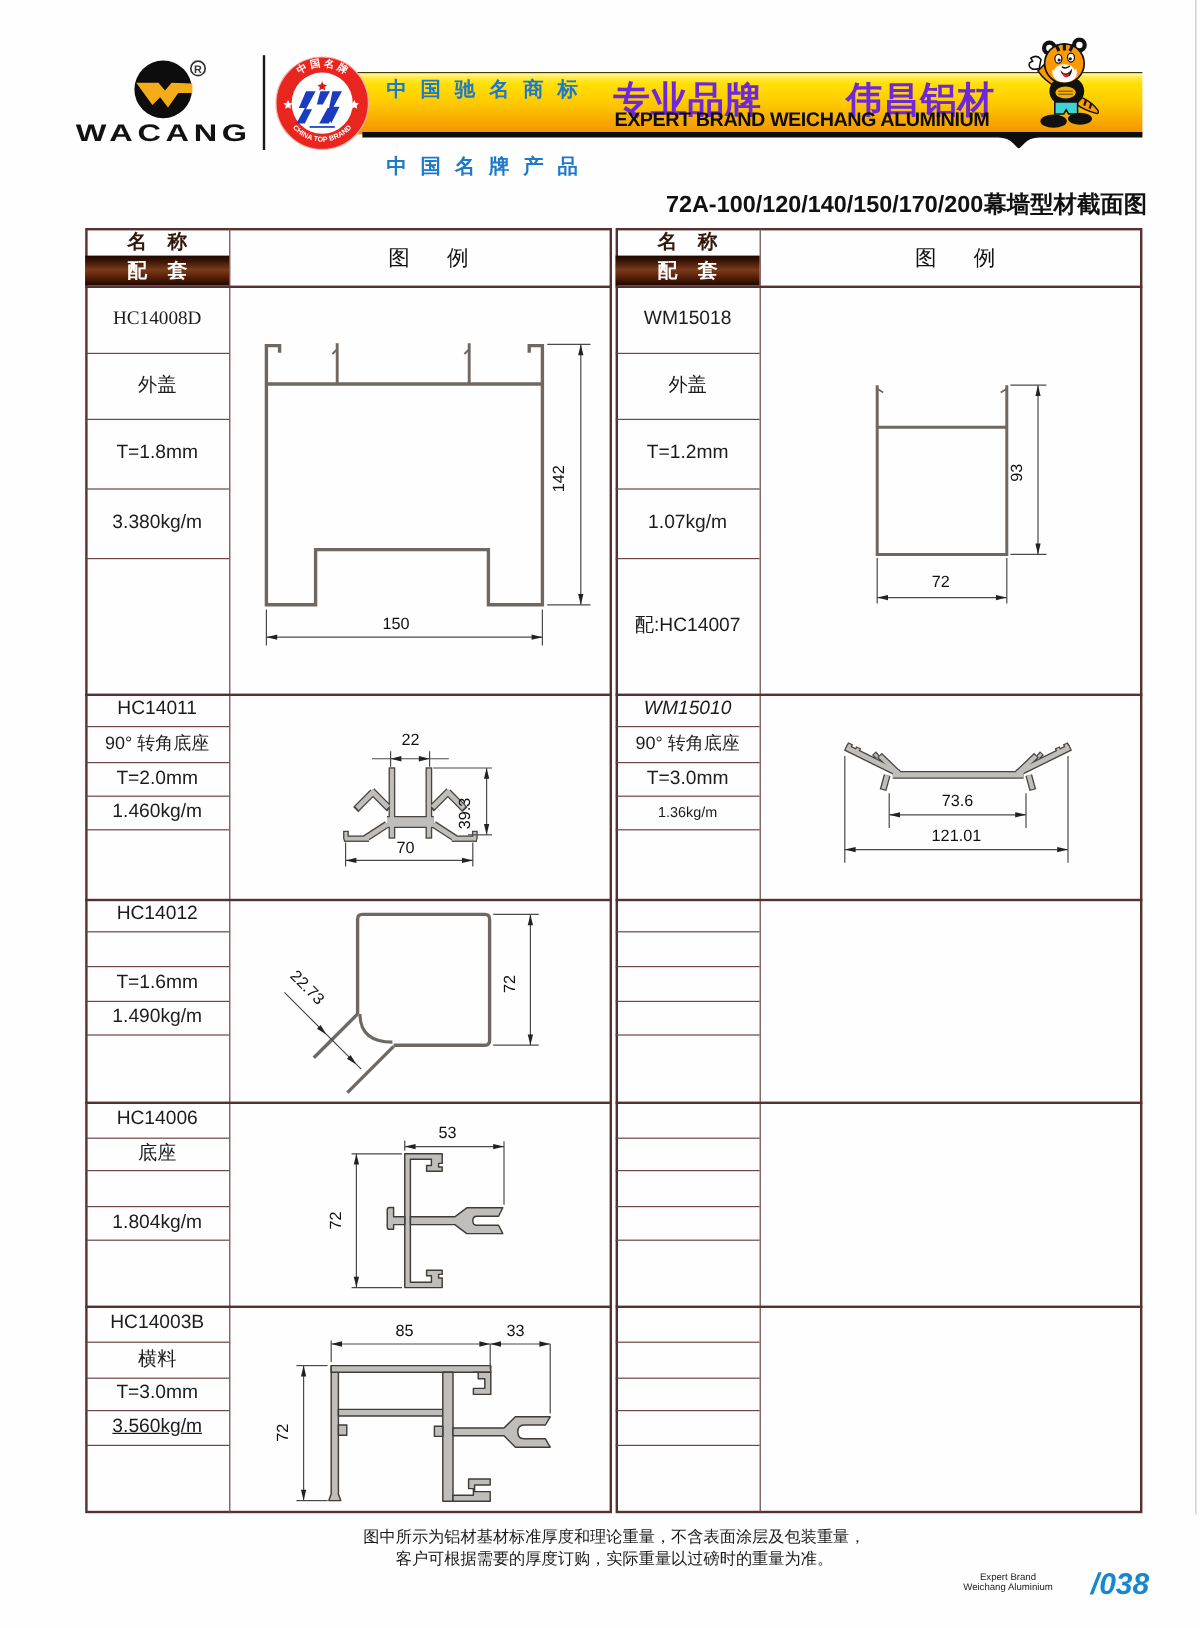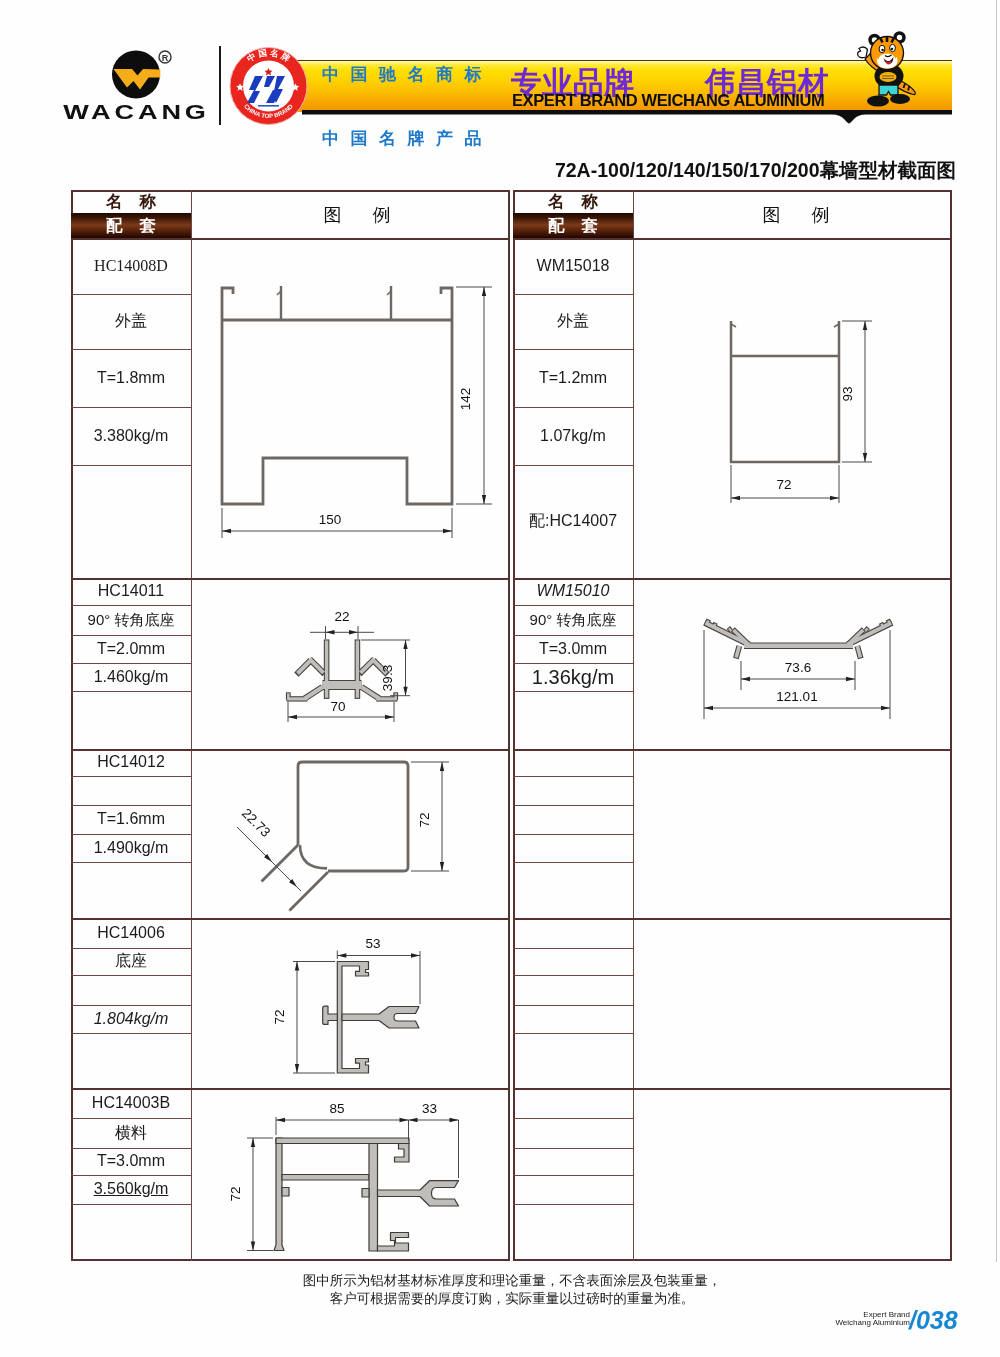--- a/index.html
+++ b/index.html
@@ -131,21 +131,21 @@
 <div class="lbl" style="left:131px;top:436px;font-size:16px;">3.380kg/m</div>
 <div class="lbl" style="left:131px;top:591px;font-size:16px;">HC14011</div>
 <div class="lbl" style="left:131px;top:620px;font-size:15px;">90°&nbsp;转角底座</div>
 <div class="lbl" style="left:131px;top:649px;font-size:16px;">T=2.0mm</div>
 <div class="lbl" style="left:131px;top:677px;font-size:16px;">1.460kg/m</div>
 <div class="lbl" style="left:131px;top:762px;font-size:16px;">HC14012</div>
 <div class="lbl" style="left:131px;top:819px;font-size:16px;">T=1.6mm</div>
 <div class="lbl" style="left:131px;top:848px;font-size:16px;">1.490kg/m</div>
 <div class="lbl" style="left:131px;top:933px;font-size:16px;">HC14006</div>
 <div class="lbl" style="left:131px;top:961px;font-size:16px;">底座</div>
-<div class="lbl" style="left:131px;top:1019px;font-size:16px;font-style:italic;">1.804kg/m</div>
+<div class="lbl" style="left:131px;top:1019px;font-size:16px;">1.804kg/m</div>
 <div class="lbl" style="left:131px;top:1103px;font-size:16px;">HC14003B</div>
 <div class="lbl" style="left:131px;top:1133px;font-size:16px;">横料</div>
 <div class="lbl" style="left:131px;top:1161px;font-size:16px;">T=3.0mm</div>
 <div class="lbl" style="left:131px;top:1189px;font-size:16px;text-decoration:underline;">3.560kg/m</div>
 <div class="abs" style="left:513px;top:190px;width:439px;height:1071px;border:2px solid #553131;box-sizing:border-box;"></div>
 <div class="vl" style="left:633px;top:190px;height:1071px;"></div>
 <div class="abs" style="left:513px;top:213px;width:120px;height:25px;background:linear-gradient(#1c0700 0%,#3a1505 18%,#7b3b1b 48%,#561f08 72%,#1c0700 100%);"></div>
 <div class="abs" style="left:513px;top:238px;width:439px;height:2px;background:#553131;"></div>
 <div class="abs" style="left:513px;top:578px;width:439px;height:2px;background:#553131;"></div>
 <div class="abs" style="left:513px;top:749px;width:439px;height:2px;background:#553131;"></div>
@@ -175,21 +175,21 @@
 <div class="abs" style="left:573.0px;top:226px;transform:translate(-50%,-50%);font-size:16.5px;font-weight:bold;color:#ffffff;letter-spacing:17px;text-indent:17px;white-space:nowrap;">配套</div>
 <div class="abs" style="left:796px;top:215px;transform:translate(-50%,-50%);font-size:18px;color:#111;letter-spacing:31px;text-indent:31px;white-space:nowrap;">图例</div>
 <div class="lbl" style="left:573px;top:266px;font-size:16px;">WM15018</div>
 <div class="lbl" style="left:573px;top:321px;font-size:16px;">外盖</div>
 <div class="lbl" style="left:573px;top:378px;font-size:16px;">T=1.2mm</div>
 <div class="lbl" style="left:573px;top:436px;font-size:16px;">1.07kg/m</div>
 <div class="lbl" style="left:573px;top:521px;font-size:16px;">配:HC14007</div>
 <div class="lbl" style="left:573px;top:591px;font-size:16px;font-style:italic;">WM15010</div>
 <div class="lbl" style="left:573px;top:620px;font-size:15px;">90°&nbsp;转角底座</div>
 <div class="lbl" style="left:573px;top:649px;font-size:16px;">T=3.0mm</div>
-<div class="lbl" style="left:573px;top:677px;font-size:20px;">1.36kg/m</div>
+<div class="lbl" style="left:573px;top:677px;font-size:12px;">1.36kg/m</div>
 
 <svg class="abs" style="left:0;top:0;" width="1000" height="1357" viewBox="0 0 1000 1357">
 <path d="M222,320 L222,504 L263,504 L263,458 L407,458 L407,504 L452,504 L452,320" fill="none" stroke="#6f6862" stroke-width="2.8" stroke-linejoin="miter"></path>
 <path d="M222,320 L452,320" fill="none" stroke="#6f6862" stroke-width="2.8" stroke-linejoin="miter"></path>
 <path d="M222,320 L222,288 L233,288 L233,294" fill="none" stroke="#6f6862" stroke-width="2.8" stroke-linejoin="miter"></path>
 <path d="M452,320 L452,288 L441,288 L441,294" fill="none" stroke="#6f6862" stroke-width="2.8" stroke-linejoin="miter"></path>
 <path d="M281,320 L281,286" fill="none" stroke="#6f6862" stroke-width="2.4" stroke-linejoin="miter"></path>
 <path d="M281,291 L277,295" fill="none" stroke="#6f6862" stroke-width="1.6" stroke-linejoin="miter"></path>
 <path d="M391,320 L391,286" fill="none" stroke="#6f6862" stroke-width="2.4" stroke-linejoin="miter"></path>
 <path d="M391,291 L387,295" fill="none" stroke="#6f6862" stroke-width="1.6" stroke-linejoin="miter"></path>
@@ -351,16 +351,16 @@
 <line x1="247" y1="1138" x2="273" y2="1138" stroke="#4a4a4a" stroke-width="1"></line>
 <line x1="247" y1="1250.5" x2="273" y2="1250.5" stroke="#4a4a4a" stroke-width="1"></line>
 <line x1="253" y1="1138" x2="253" y2="1250.5" stroke="#4a4a4a" stroke-width="1"></line>
 <path d="M253.0,1138.0 L255.2,1147.0 L250.8,1147.0 Z" fill="#222"></path>
 <path d="M253.0,1250.5 L250.8,1241.5 L255.2,1241.5 Z" fill="#222"></path>
 <text x="240" y="1194" font-size="13.5" fill="#111" text-anchor="middle" transform="rotate(-90 240 1194)" font-family="Liberation Sans, sans-serif">72</text>
 </svg>
 
 <div class="abs" style="left:203px;top:1272px;width:618px;text-align:center;font-size:13.5px;color:#1a1a1a;white-space:nowrap;">图中所示为铝材基材标准厚度和理论重量，不含表面涂层及包装重量，</div>
 <div class="abs" style="left:203px;top:1290px;width:618px;text-align:center;font-size:13.5px;color:#1a1a1a;white-space:nowrap;">客户可根据需要的厚度订购，实际重量以过磅时的重量为准。</div>
-<div class="abs" style="left:770px;top:1311px;width:140px;text-align:right;font-size:8px;line-height:8px;color:#222;">Expert Brand<br>Weichang Aluminium</div>
+<div class="abs" style="left:770px;top:1311px;width:140px;text-align:center;font-size:8px;line-height:8px;color:#222;">Expert Brand<br>Weichang Aluminium</div>
 <div class="abs" style="left:909px;top:1306px;font-size:25px;font-weight:bold;font-style:italic;color:#1787d2;">/038</div>
 
 <div class="abs" style="left:996px;top:0px;width:1px;height:1262px;background:#c9c9c9;"></div>
 
 </body></html>

